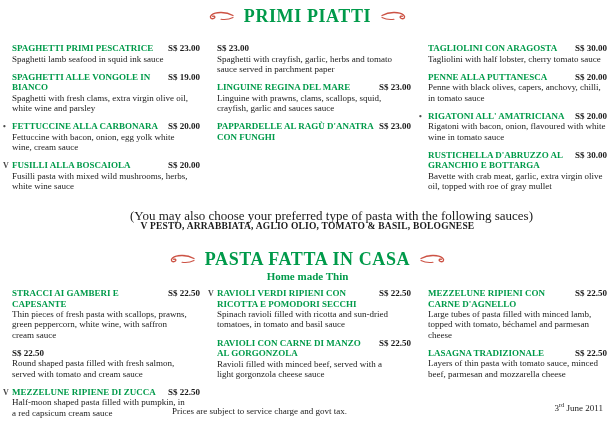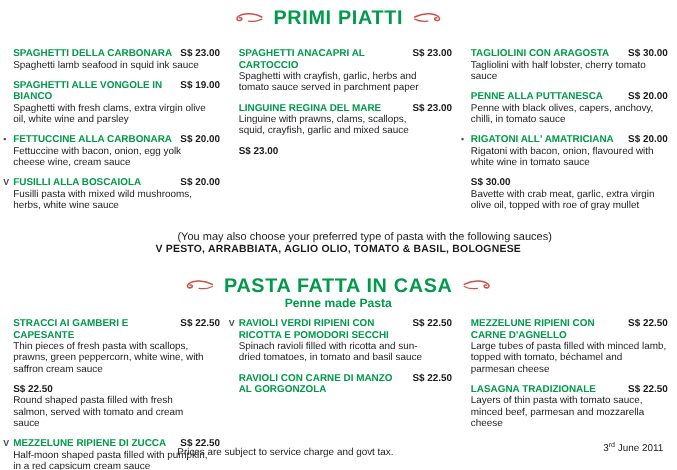--- a/index.html
+++ b/index.html
@@ -1,18 +1,18 @@
 <!DOCTYPE html>
 <html style="--green: #009a4a; --accent: #cc5244;"><head>
 <meta charset="utf-8">
 <style>
   html,body{margin:0;padding:0;background:#ffffff;}
   .page{
     position:relative;width:615px;height:427px;background:#fff;overflow:hidden;
-    font-family:Liberation Sans, sans-serif;color:#1b1b1b;
+    font-family:Liberation Serif, serif;color:#1b1b1b;
   }
   
   .sec-head{position:absolute;left:0;width:615px;text-align:center;}
   .title-row{display:flex;justify-content:center;align-items:center;gap:10px;}
   .sec-title{margin:0;display:inline-block;font-size:18px;font-weight:bold;letter-spacing:.6px;color:var(--green);}
   .sec-sub{font-size:11px;font-weight:bold;color:var(--green);margin-top:0px;}
   .flourish{display:inline-block;line-height:0;}
   .flourish.rt svg{transform:scaleX(-1);}
   
   .grid{position:absolute;left:3px;right:8px;display:flex;gap:8px;}
@@ -21,21 +21,21 @@
   .col.c2{width:203px;}
   .col.c3{flex:1;}
   .item{margin-bottom:8px;}
   .head{position:relative;display:flex;align-items:flex-start;padding-left:9px;}
   .marker{position:absolute;left:0;top:0;font-size:8px;font-weight:bold;color:#4a4a4a;line-height:11px;}
   .nm{flex:1;color:var(--green);font-weight:bold;font-size:9px;line-height:10.5px;padding-right:5px;}
   .pr{white-space:nowrap;font-weight:bold;font-size:9px;line-height:10.5px;color:#1b1b1b;}
   .ds{padding-left:9px;font-size:9px;line-height:10.3px;max-width:178px;color:#1b1b1b;}
   
   .note{position:absolute;left:0;width:615px;text-align:center;}
-  .note .l1{font-size:10px;line-height:10px;padding-left:48px;}
+  .note .l1{font-size:13px;line-height:10px;padding-left:48px;}
   .note .l2{font-size:9.5px;font-weight:bold;letter-spacing:.2px;line-height:11px;}
   
   .f-note{position:absolute;left:0;width:519px;text-align:center;top:406px;font-size:9px;}
   .f-date{position:absolute;right:12px;top:401px;font-size:9px;}
   .f-date sup{font-size:6.5px;}
 </style>
 </head>
 <body>
 
 <div class="page">
@@ -56,70 +56,70 @@
           </svg>
       </span>
     </div>
   </div>
 
   <div class="grid" style="top:43px;">
     <div class="col c1">
       <div class="item">
         <div class="head">
             <span class="marker"></span>
-            <span class="nm">SPAGHETTI DELLA CARBONARA</span>
+            <span class="nm">SPAGHETTI PRIMI PESCATRICE</span>
             <span class="pr">S$ 23.00</span>
           </div>
         <div class="ds">Spaghetti lamb seafood in squid ink sauce</div>
       </div>
       <div class="item">
         <div class="head">
             <span class="marker"></span>
             <span class="nm">SPAGHETTI ALLE VONGOLE IN BIANCO</span>
             <span class="pr">S$ 19.00</span>
           </div>
         <div class="ds">Spaghetti with fresh clams, extra virgin olive oil, white wine and parsley</div>
       </div>
       <div class="item">
         <div class="head">
             <span class="marker">•</span>
             <span class="nm">FETTUCCINE ALLA CARBONARA</span>
             <span class="pr">S$ 20.00</span>
           </div>
-        <div class="ds">Fettuccine with bacon, onion, egg yolk cheese wine, cream sauce</div>
+        <div class="ds">Fettuccine with bacon, onion, egg yolk white wine, cream sauce</div>
       </div>
       <div class="item">
         <div class="head">
             <span class="marker">V</span>
             <span class="nm">FUSILLI ALLA BOSCAIOLA</span>
             <span class="pr">S$ 20.00</span>
           </div>
         <div class="ds">Fusilli pasta with mixed wild mushrooms, herbs, white wine sauce</div>
       </div>
     </div>
     <div class="col c2">
       <div class="item">
         <div class="head">
             <span class="marker"></span>
-            <span class="nm">SPAGHETTI ANACAPRI AL CARTOCCIO</span>
             <span class="pr">S$ 23.00</span>
           </div>
         <div class="ds">Spaghetti with crayfish, garlic, herbs and tomato sauce served in parchment paper</div>
       </div>
       <div class="item">
         <div class="head">
             <span class="marker"></span>
             <span class="nm">LINGUINE REGINA DEL MARE</span>
             <span class="pr">S$ 23.00</span>
           </div>
-        <div class="ds">Linguine with prawns, clams, scallops, squid, crayfish, garlic and mixed sauce</div>
-      </div>
-      <div class="item">
-        <div class="head">
-            <span class="marker"></span>
+        <div class="ds">Linguine with prawns, clams, scallops, squid, crayfish, garlic and sauces sauce</div>
+      </div>
+      <div class="item">
+        <div class="head">
+            <span class="marker"></span>
+            <span class="nm">PAPPARDELLE AL RAGÙ D'ANATRA CON FUNGHI</span>
             <span class="pr">S$ 23.00</span>
           </div>
       </div>
     </div>
     <div class="col c3">
       <div class="item">
         <div class="head">
             <span class="marker"></span>
             <span class="nm">TAGLIOLINI CON ARAGOSTA</span>
             <span class="pr">S$ 30.00</span>
@@ -138,20 +138,21 @@
         <div class="head">
             <span class="marker">•</span>
             <span class="nm">RIGATONI ALL' AMATRICIANA</span>
             <span class="pr">S$ 20.00</span>
           </div>
         <div class="ds">Rigatoni with bacon, onion, flavoured with white wine in tomato sauce</div>
       </div>
       <div class="item">
         <div class="head">
             <span class="marker"></span>
+            <span class="nm">RUSTICHELLA D'ABRUZZO AL GRANCHIO E BOTTARGA</span>
             <span class="pr">S$ 30.00</span>
           </div>
         <div class="ds">Bavette with crab meat, garlic, extra virgin olive oil, topped with roe of gray mullet</div>
       </div>
     </div>
   </div>
 
   <div class="note" style="top:211px;">
     <div class="l1">(You may also choose your preferred type of pasta with the following sauces)</div>
     <div class="l2">V  PESTO, ARRABBIATA, AGLIO OLIO, TOMATO &amp; BASIL, BOLOGNESE</div>
@@ -166,21 +167,21 @@
           </svg>
       </span>
       <h1 class="sec-title">PASTA FATTA IN CASA</h1>
       <span class="flourish rt">
         <svg width="26" height="11" viewBox="0 0 26 11">
             <path d="M25 4.5 C18 .8 8 .4 3.5 4 C1.4 5.8 2.6 8.2 5.2 7.6 C7.8 7 7 4.6 4.8 5.2" stroke="#cc5244" stroke-width="1.4" fill="none" stroke-linecap="round"></path>
             <path d="M13 8.2 C17.5 8.8 22 8 25 6.4" stroke="#cc5244" stroke-width="1.1" fill="none" stroke-linecap="round"></path>
           </svg>
       </span>
     </div>
-    <div class="sec-sub">Penne made Pasta</div>
+    <div class="sec-sub">Home made Thin</div>
   </div>
 
   <div class="grid" style="top:288px;">
     <div class="col c1">
       <div class="item">
         <div class="head">
             <span class="marker"></span>
             <span class="nm">STRACCI AI GAMBERI E CAPESANTE</span>
             <span class="pr">S$ 22.50</span>
           </div>
@@ -210,20 +211,21 @@
             <span class="pr">S$ 22.50</span>
           </div>
         <div class="ds">Spinach ravioli filled with ricotta and sun-dried tomatoes, in tomato and basil sauce</div>
       </div>
       <div class="item">
         <div class="head">
             <span class="marker"></span>
             <span class="nm">RAVIOLI CON CARNE DI MANZO AL GORGONZOLA</span>
             <span class="pr">S$ 22.50</span>
           </div>
+        <div class="ds">Ravioli filled with minced beef, served with a light gorgonzola cheese sauce</div>
       </div>
     </div>
     <div class="col c3">
       <div class="item">
         <div class="head">
             <span class="marker"></span>
             <span class="nm">MEZZELUNE RIPIENI CON CARNE D'AGNELLO</span>
             <span class="pr">S$ 22.50</span>
           </div>
         <div class="ds">Large tubes of pasta filled with minced lamb, topped with tomato, béchamel and parmesan cheese</div>

